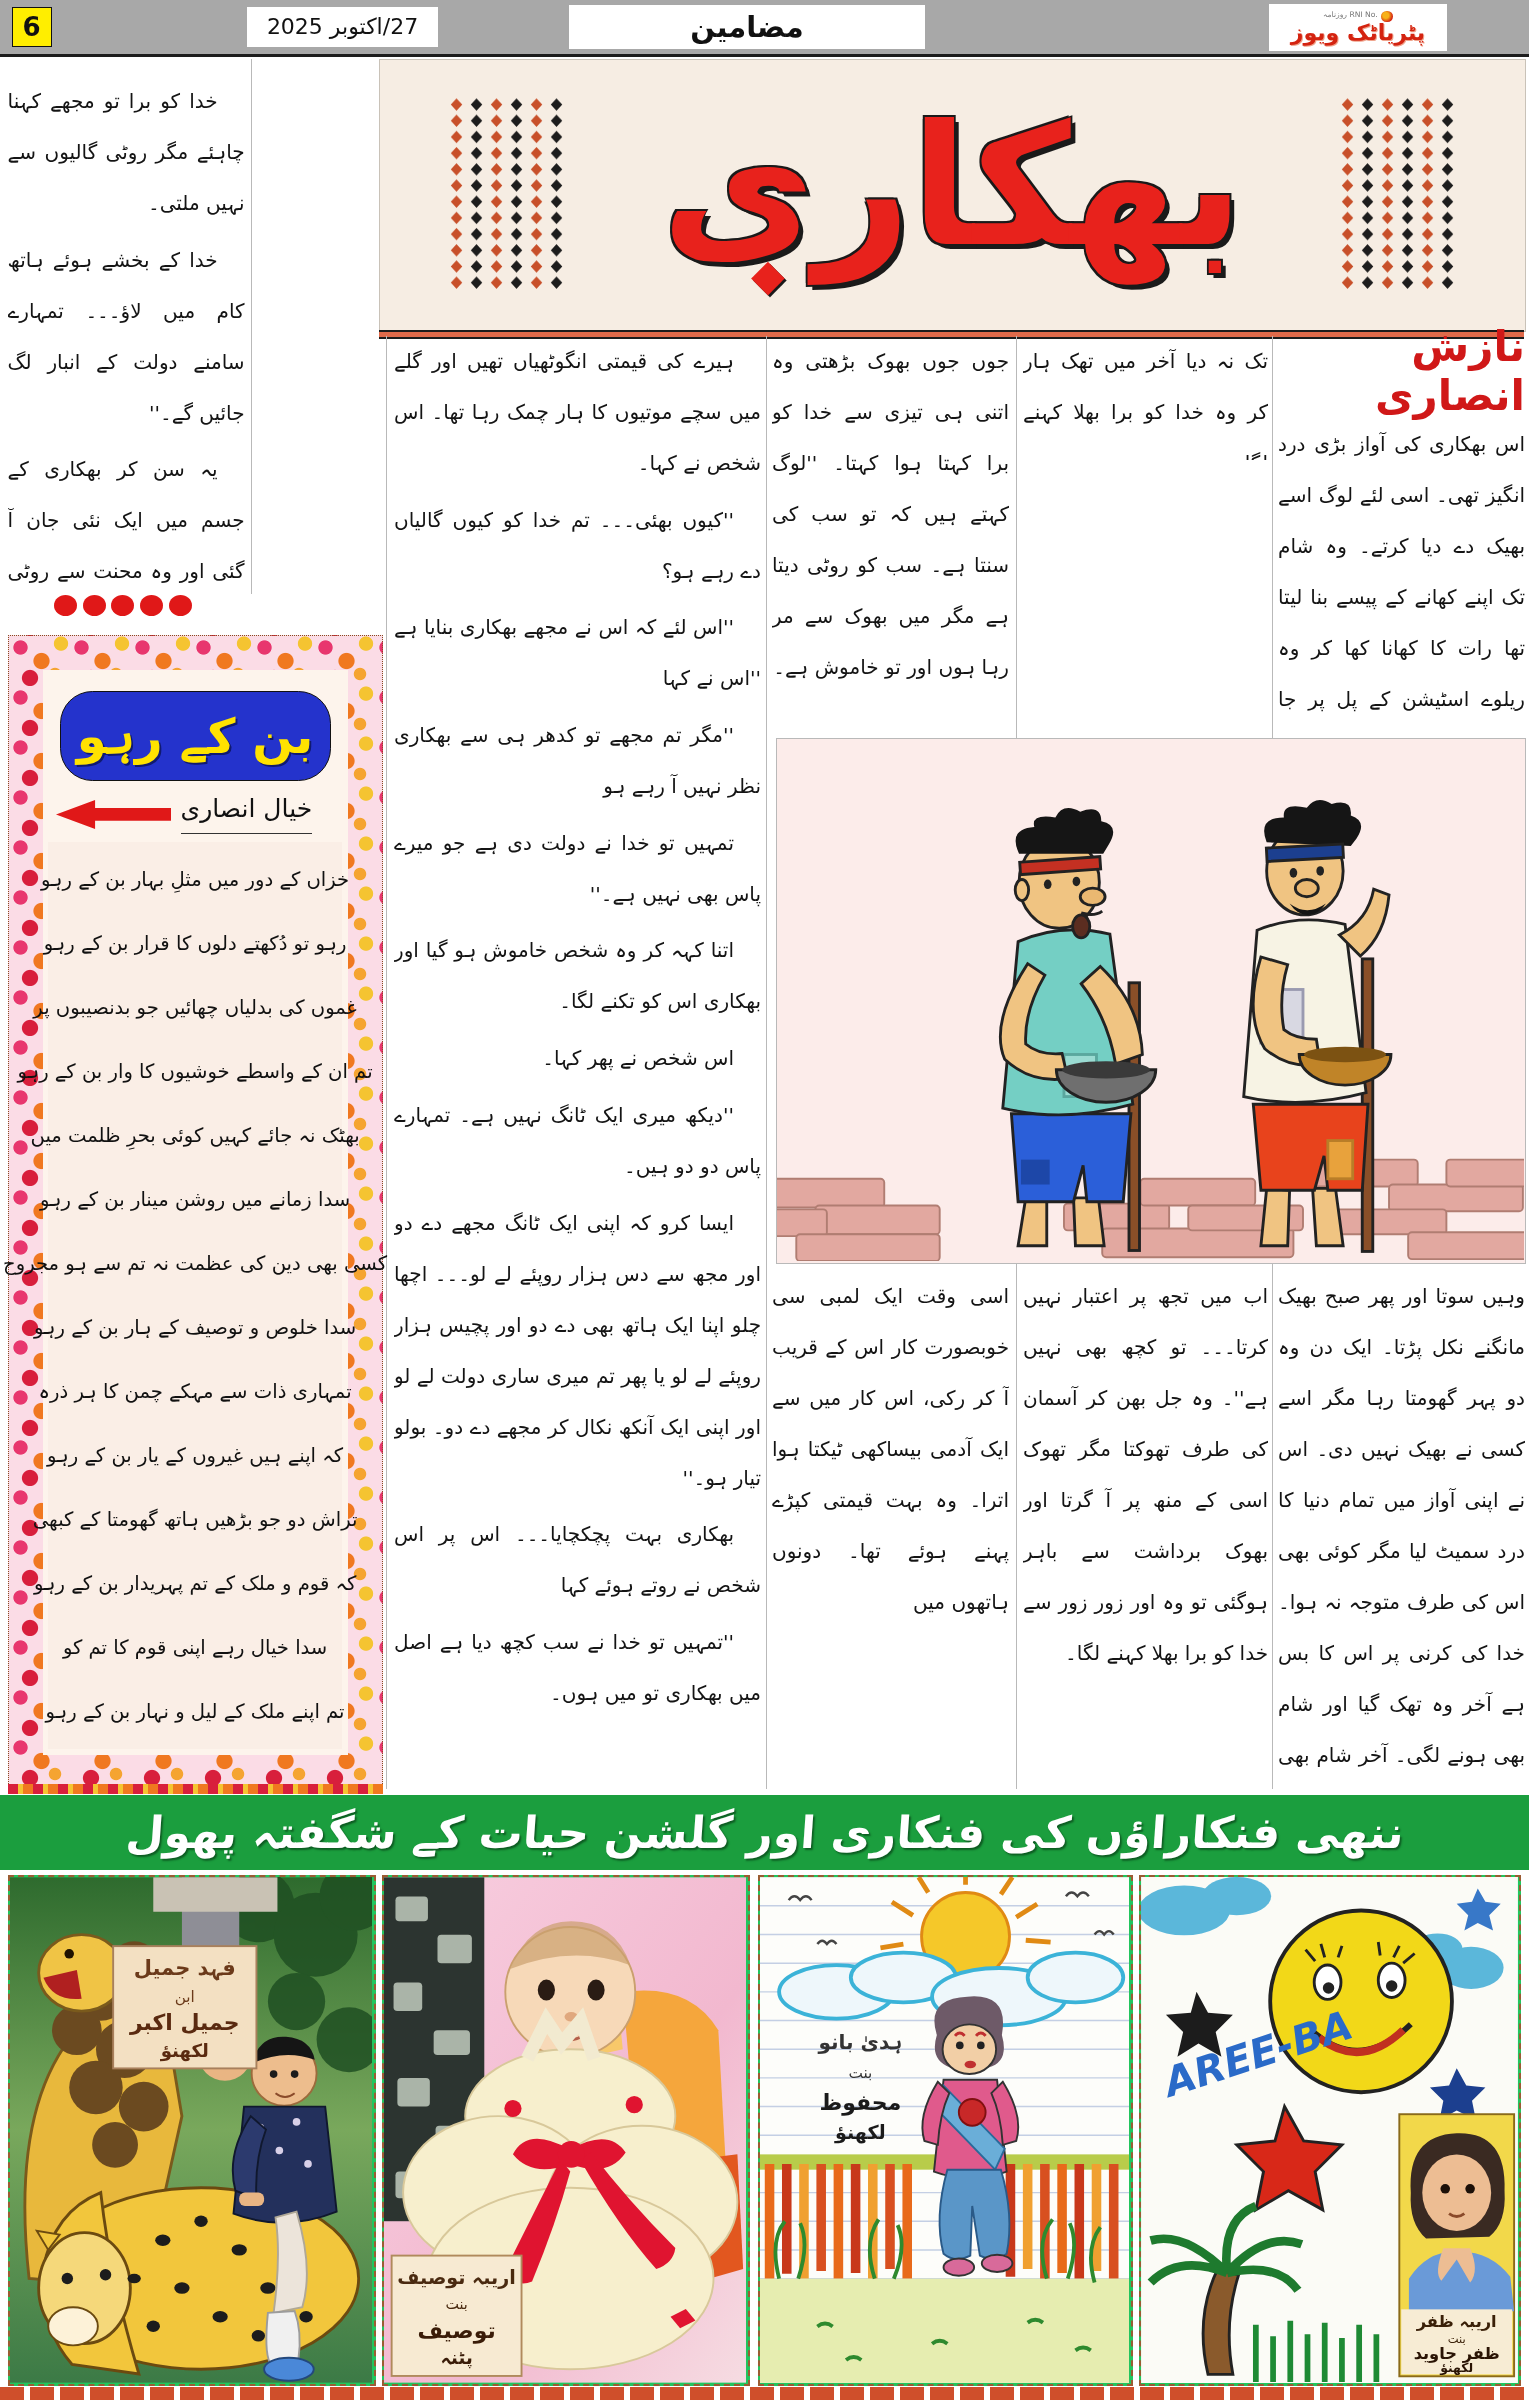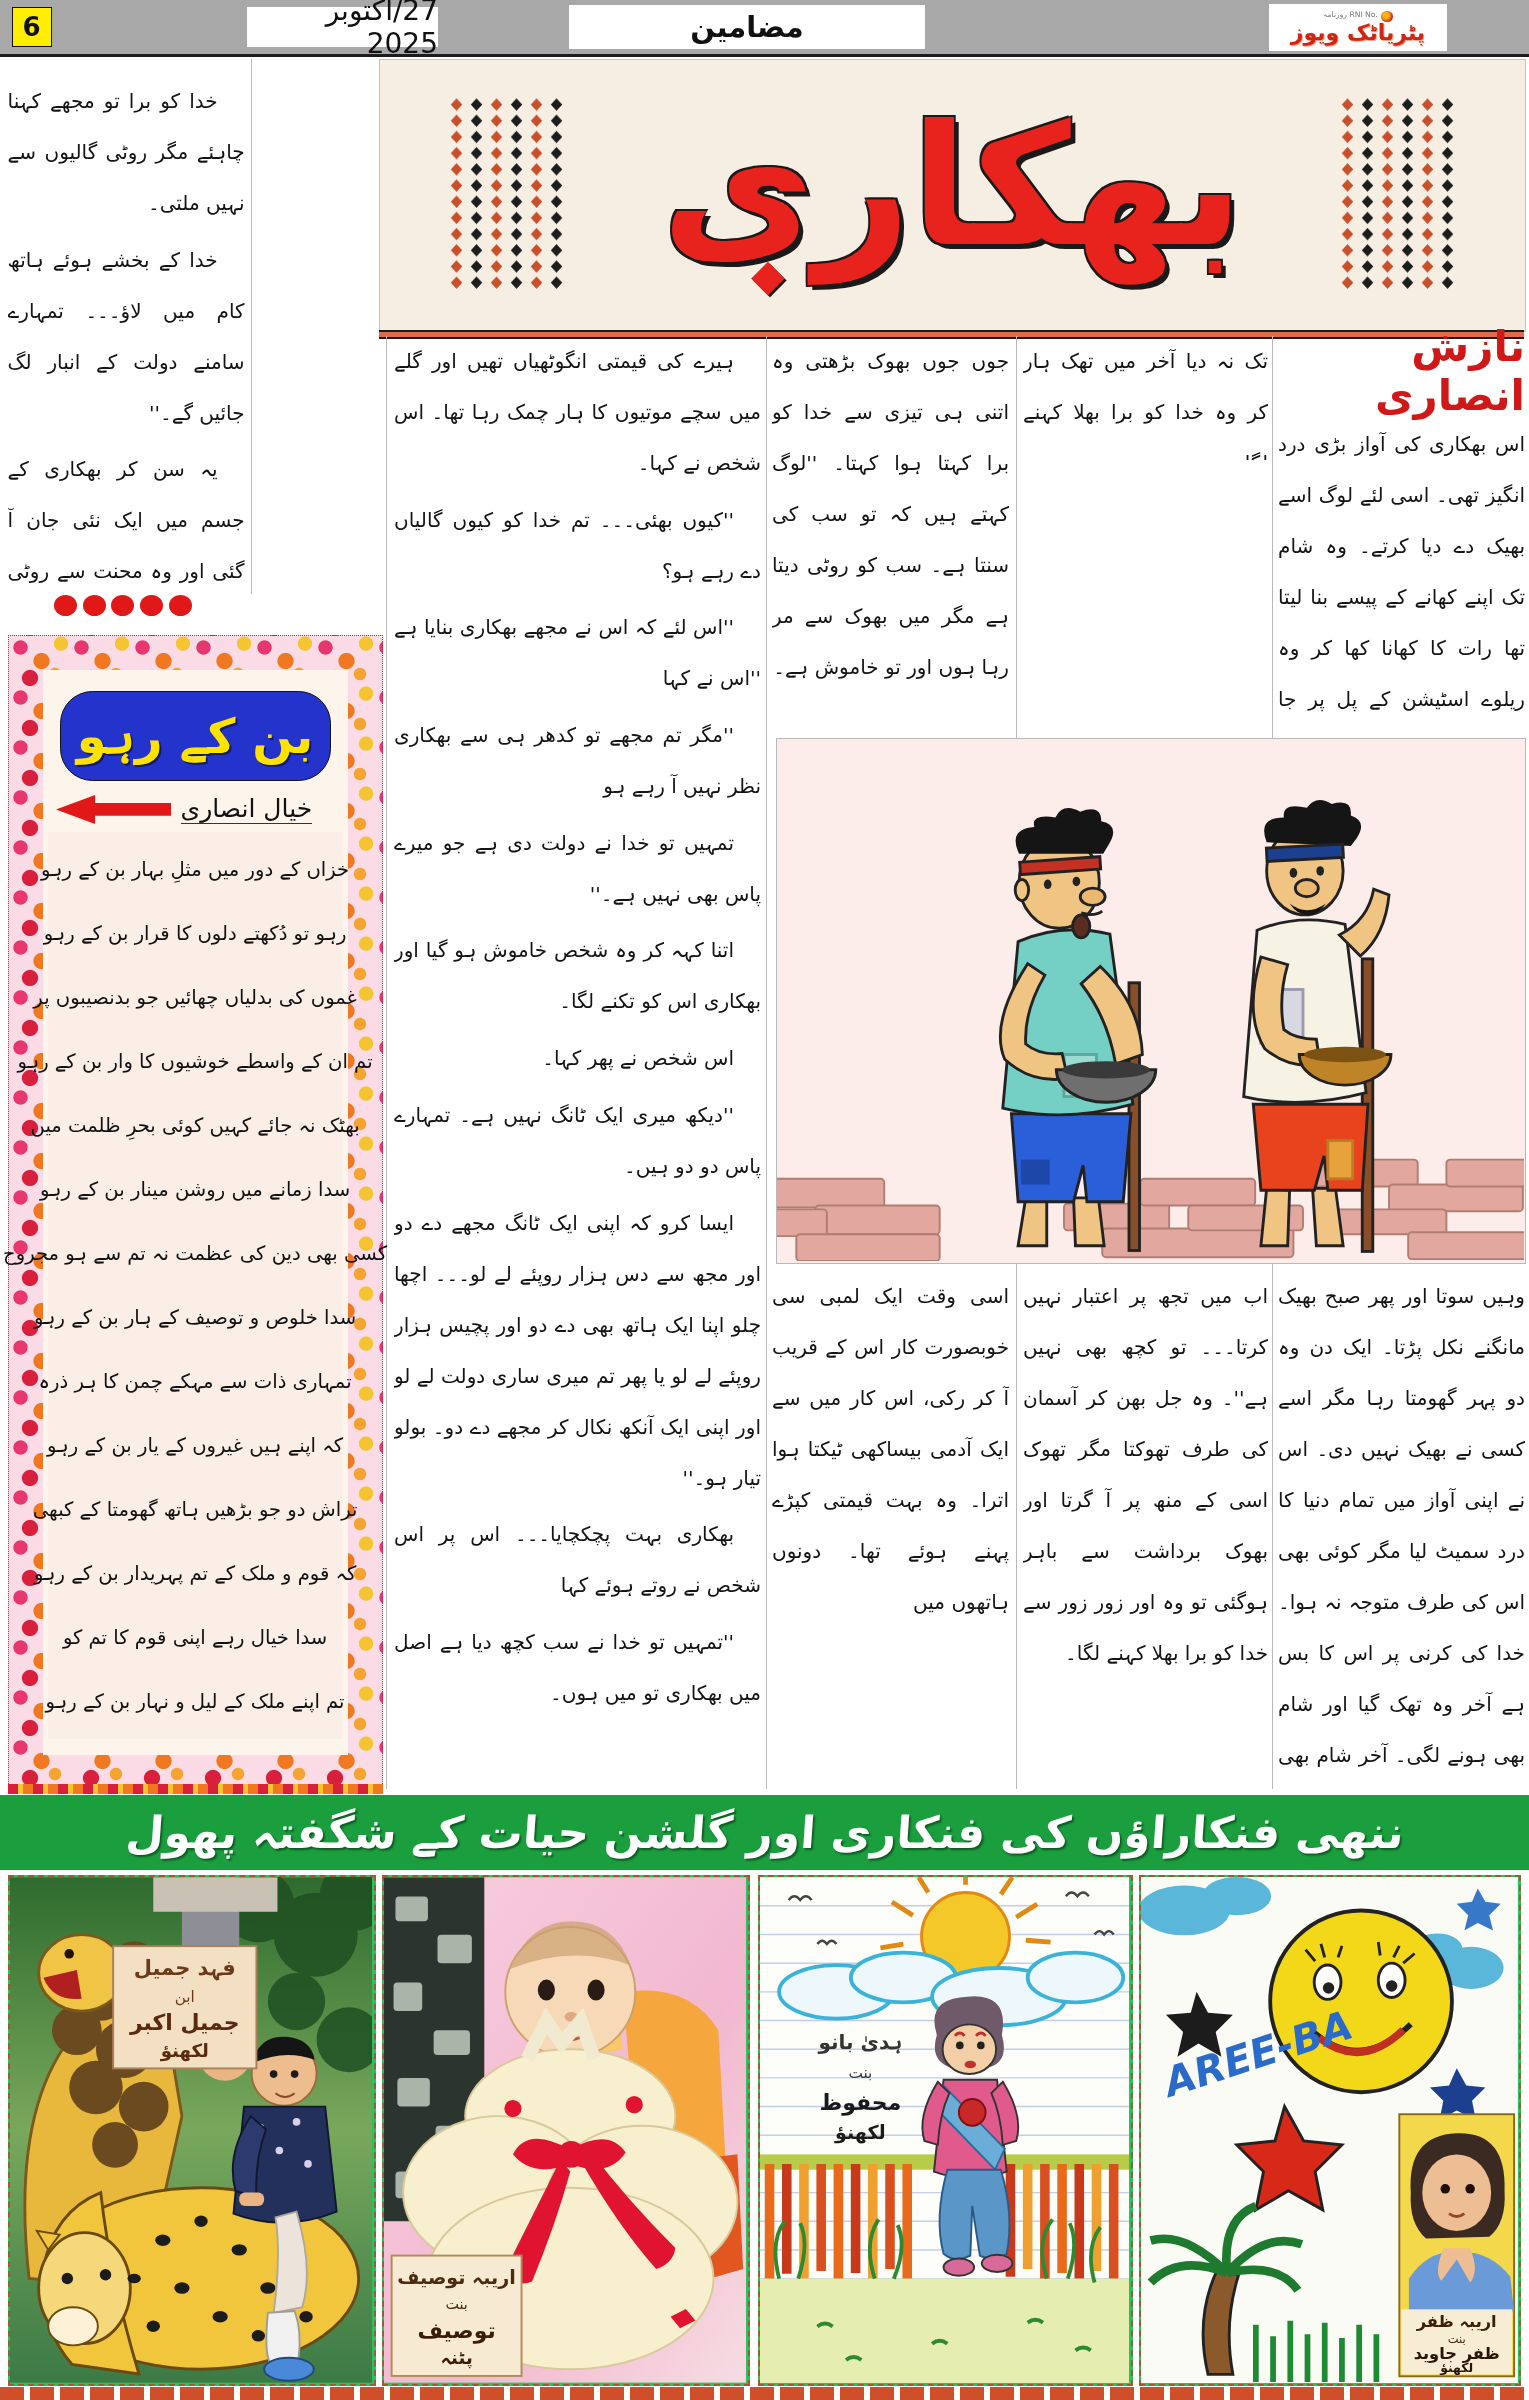--- a/index.html
+++ b/index.html
@@ -2,21 +2,21 @@
 <html lang="ur"><head>
 <meta charset="utf-8">
 <style>
   html,body{margin:0;padding:0;background:#fff;}
   #page{position:relative;width:1529px;height:2400px;background:#fff;overflow:hidden;
         font-family:"DejaVu Sans",sans-serif;color:#111;}
   
   .topbar{position:absolute;left:0;top:0;width:1529px;height:54px;background:#a8a8a8;border-bottom:3.8px solid #1c1c1c;}
   .pagenum{position:absolute;left:11.5px;top:6.7px;width:38px;height:38px;background:#ffee00;border:1.9px solid #111;
            display:flex;align-items:center;justify-content:center;font-size:26px;font-weight:bold;}
-  .datebox{position:absolute;left:247px;top:6.7px;width:191px;height:40px;background:#fff;display:flex;align-items:center;justify-content:center;font-size:28px;direction:rtl;}
+  .datebox{position:absolute;left:247px;top:6.7px;width:191px;height:40px;background:#fff;display:flex;align-items:center;justify-content:center;font-size:22px;direction:rtl;}
   .sectionbox{position:absolute;left:569px;top:4.8px;width:356px;height:44px;background:#fff;display:flex;align-items:center;justify-content:center;font-size:29px;font-weight:bold;direction:rtl;}
   .logobox{position:absolute;left:1269px;top:3.8px;width:178px;height:47px;background:#fff;display:flex;flex-direction:column;align-items:center;justify-content:center;line-height:1;}
   .logosmall{font-size:7.6px;color:#777;display:flex;align-items:flex-start;gap:3.8px;}
   .logodot{width:11.5px;height:11.5px;border-radius:50%;background:radial-gradient(circle at 40% 40%, #f7b21a 30%, #d42310 70%);display:inline-block;}
   .logomain{font-size:22px;font-weight:bold;color:#d42310;direction:rtl;text-shadow:1px 1px 0 #f0a58e;}
   
   .masthead{position:absolute;left:379px;top:59px;width:1145px;height:271px;background:#f6ede3;border:1px solid #c9c2b8;}
   .bigtitle{position:absolute;left:0;top:-9.6px;width:100%;height:100%;display:flex;align-items:center;justify-content:center;
             font-size:167px;font-weight:bold;color:#e8221c;direction:rtl;
             text-shadow:4.8px 4.8px 0 #1a1a1a,-1.9px -1.9px 0 #1a1a1a,1.9px -1.9px 0 #1a1a1a,-1.9px 1.9px 0 #1a1a1a;}
@@ -44,21 +44,21 @@
       radial-gradient(circle at 21px 42px,#d81f3c 7.6px,transparent 8.6px),
       radial-gradient(circle at 46px 38px,#f5a431 5.7px,transparent 6.7px),
       #fbdce6;
     background-size:61px 50px;border:1.9px dotted #8a4a20;box-sizing:border-box;}
   .flowerin{position:absolute;left:34px;top:34px;right:34px;bottom:34px;background:#fdf4ec;}
   .sb-title{margin:21px 17px 0;height:88px;border-radius:32.5px;background:#2433cc;border:1.9px solid #111;
             display:flex;align-items:center;justify-content:center;font-size:48px;font-weight:bold;color:#ffe200;direction:rtl;
             text-shadow:1.9px 1.9px 0 #101a70;}
   .sb-authrow{display:flex;align-items:center;justify-content:flex-start;margin:13.4px 13.4px 3.8px;gap:9.6px;}
   .sb-arrow{width:115px;height:29px;background:#e01818;clip-path:polygon(0 50%,34% 0,34% 28%,100% 28%,100% 72%,34% 72%,34% 100%);}
-  .sb-auth{font-size:25px;direction:rtl;border-bottom:1.9px solid #333;padding-bottom:0;}
+  .sb-auth{font-size:25px;direction:rtl;border-bottom:1.9px solid #333;padding-bottom:10px;}
   .poem{background:#faeee6;margin:7.6px 5.7px 0;padding:5.7px 3.8px;}
   .poem .ln{height:64px;display:flex;align-items:center;justify-content:center;font-size:19.6px;direction:rtl;white-space:nowrap;}
   
   .cartoon{position:absolute;left:776px;top:738px;width:748px;height:524px;border:1px solid #b9b9b9;background:#fcecea;}
   
   .banner{position:absolute;left:0px;top:1795px;width:1529px;height:75px;background:#1b9e3e;
           display:flex;align-items:center;justify-content:center;}
   .banner span{color:#fff;font-size:44px;font-weight:bold;direction:rtl;text-shadow:1.9px 1.9px 1.9px #0d5c22;transform:skewX(-4deg);}
   .banner-frag{position:absolute;left:7.6px;top:1784px;width:375px;height:9.6px;
           background:repeating-linear-gradient(90deg,#d81f3c 0 9.6px,#f5c431 9.6px 15.3px,#f07820 15.3px 25px);}

